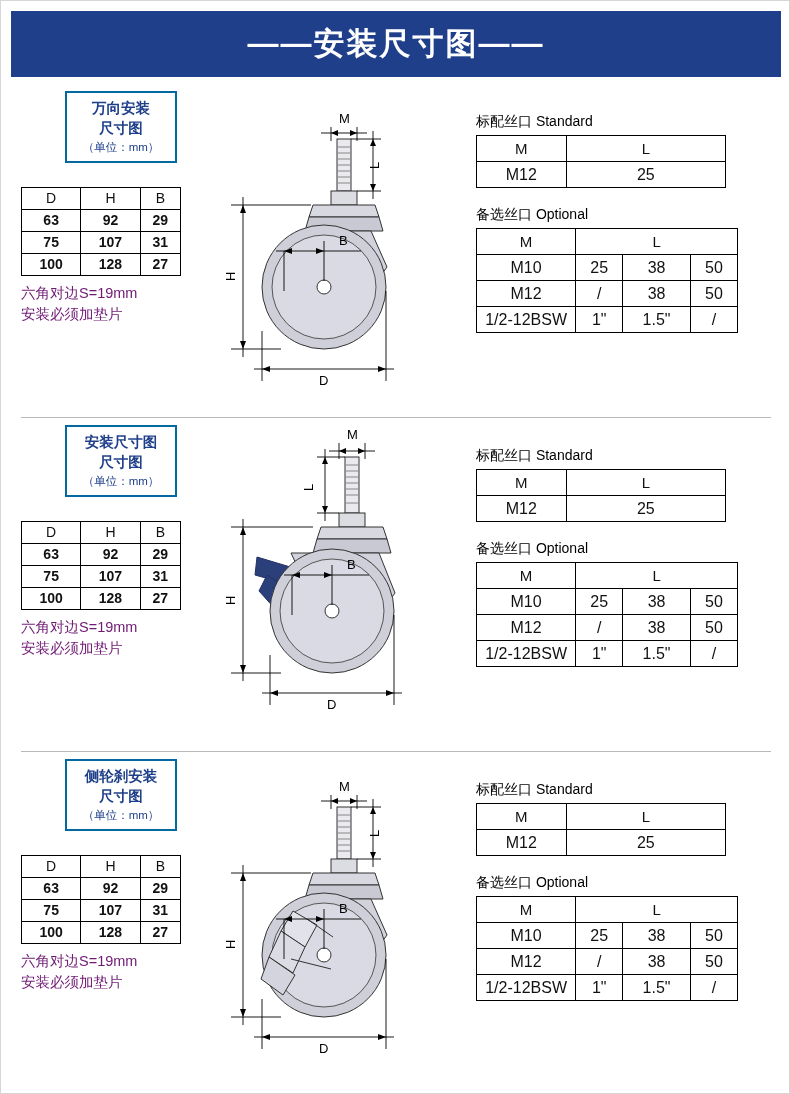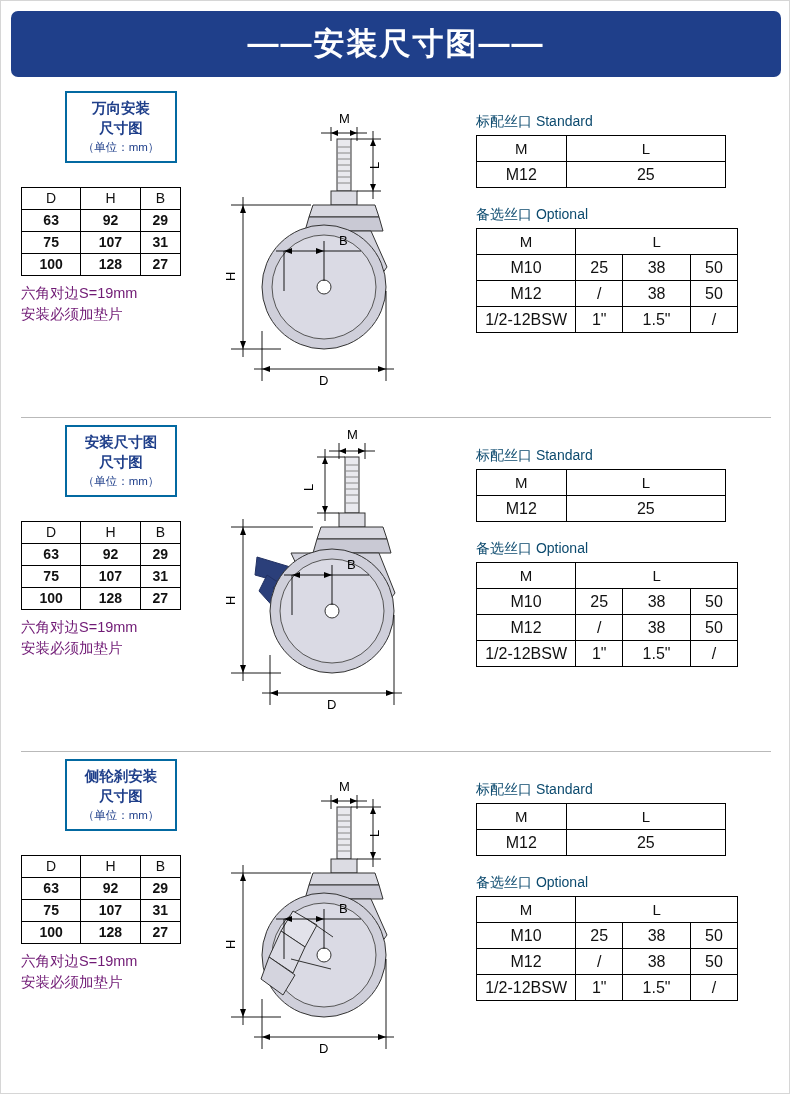--- a/index.html
+++ b/index.html
@@ -19,21 +19,21 @@
     border: 1px solid #d6d6d6;
     position: relative;
     background: #fff;
   }
   
   .header {
     position: absolute;
     left: 10px; top: 10px;
     width: 770px; height: 66px;
     background: #1f3f8a;
-    display: flex; align-items: center; justify-content: center; border-radius: 7px;
+    display: flex; align-items: center; justify-content: center;
   }
   .header-title {
     color: #ffffff;
     font-size: 31px;
     font-weight: bold;
     letter-spacing: 2px;
   }
   
   .section {
     position: absolute;
@@ -101,21 +101,21 @@
   
   .rightcol {
     position: absolute;
     left: 455px;
     top: 22px;
     width: 290px;
   }
   .tbl-label {
     font-size: 14px;
     margin-bottom: 4px;
-    color: #0c4a6e;
+    color: #000000;
   }
   table.spec {
     border-collapse: collapse;
     width: 250px;
   }
   table.spec.optional { width: 262px; }
   table.spec td {
     border: 1px solid #000;
     text-align: center;
     font-size: 16px;

